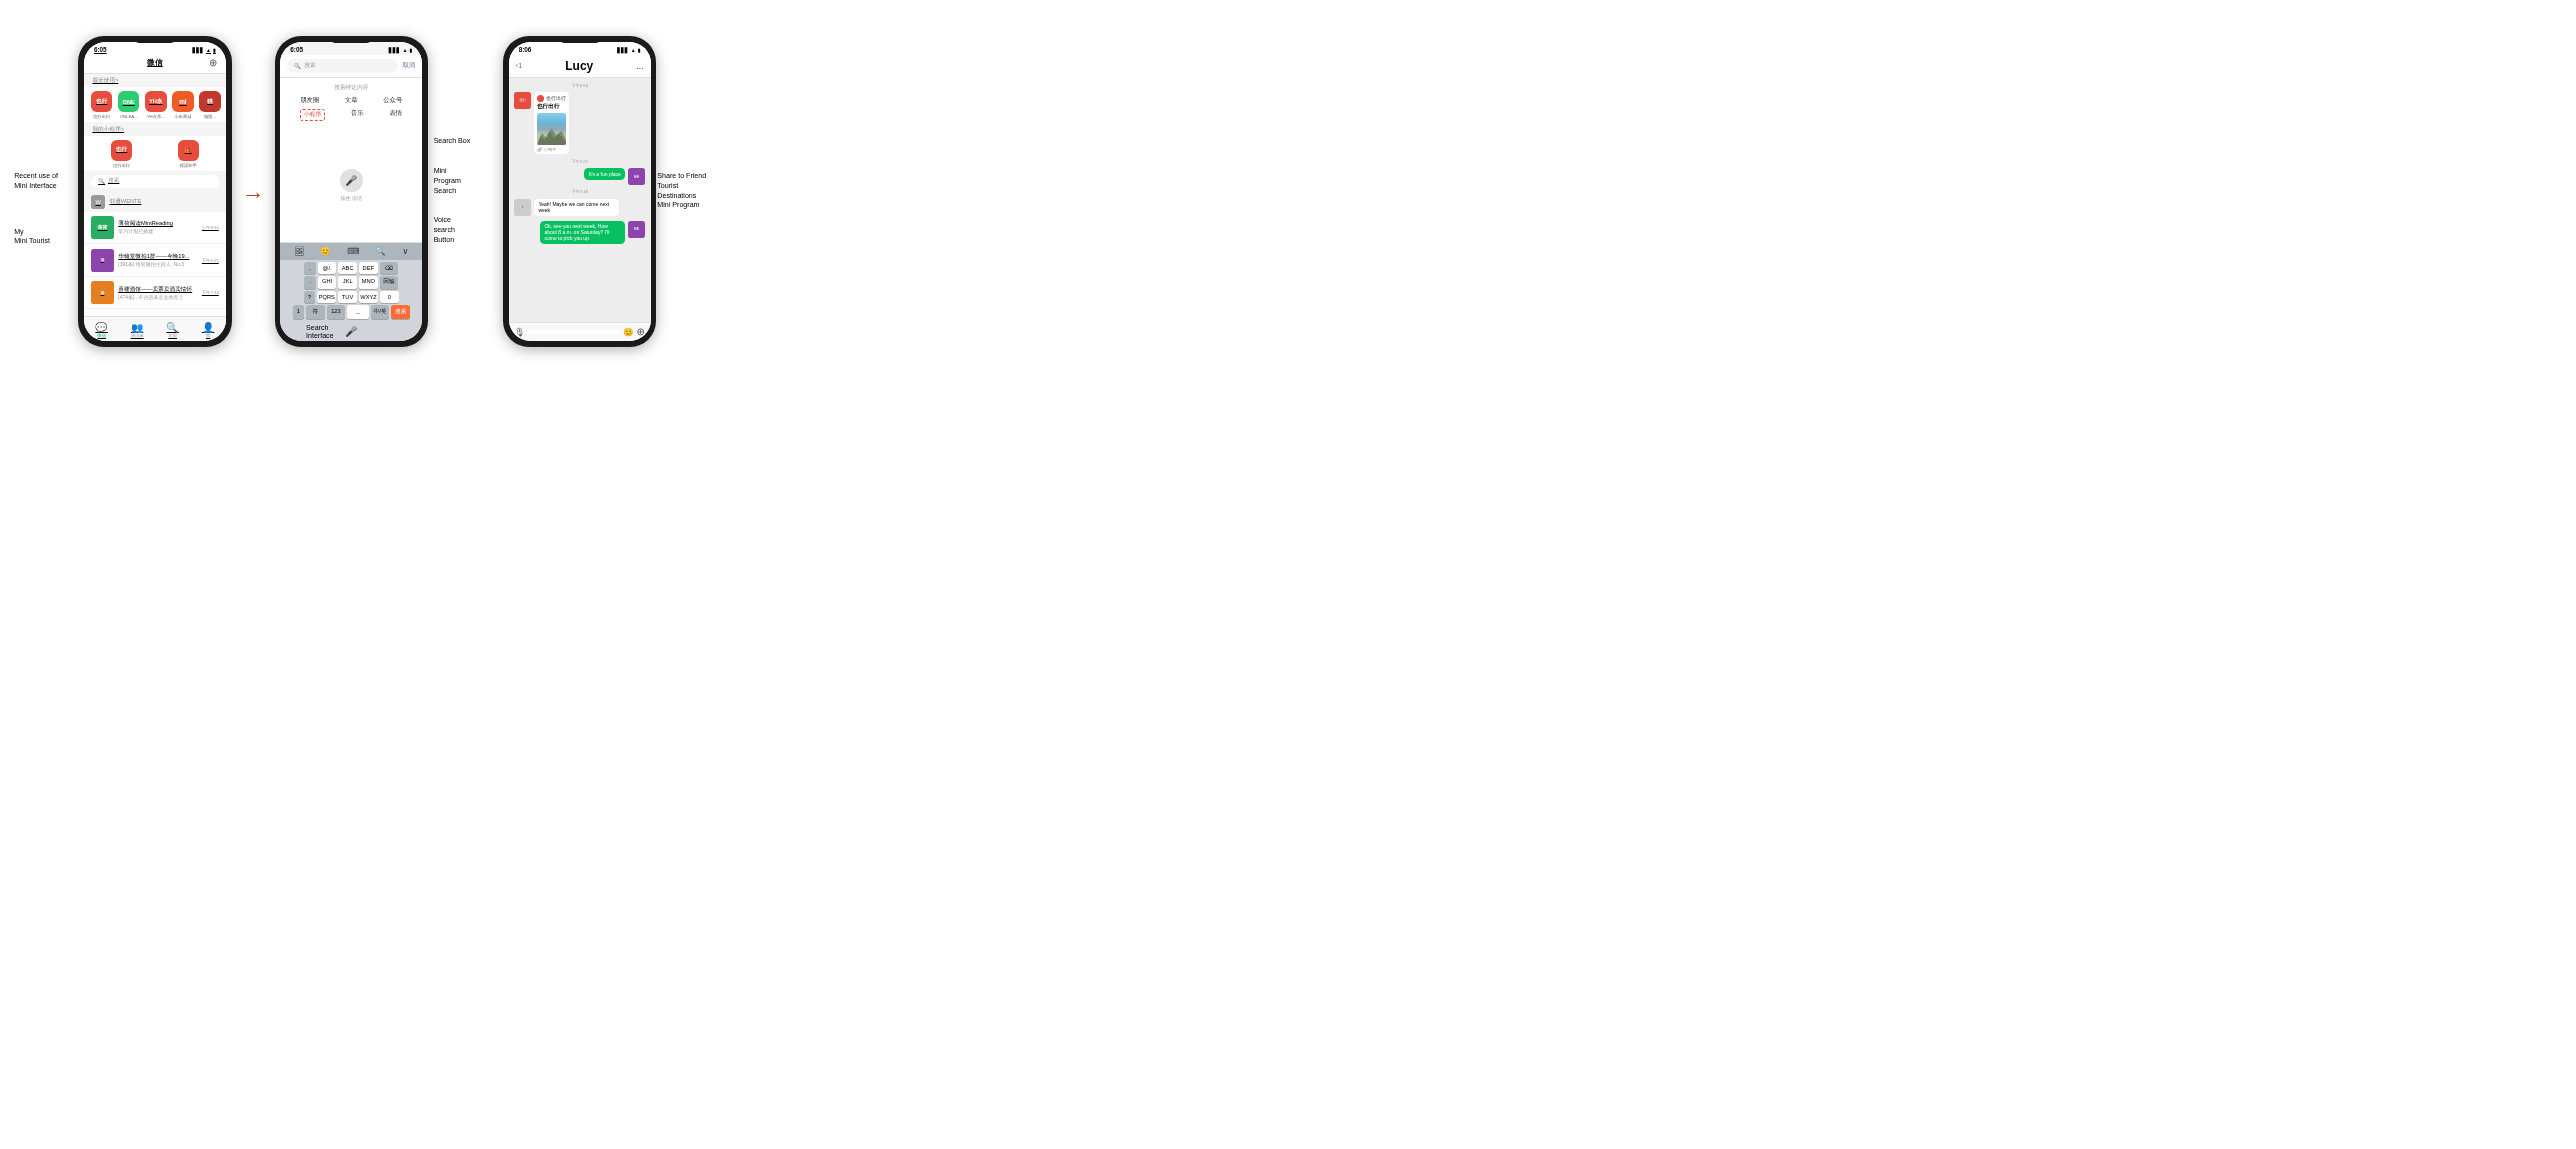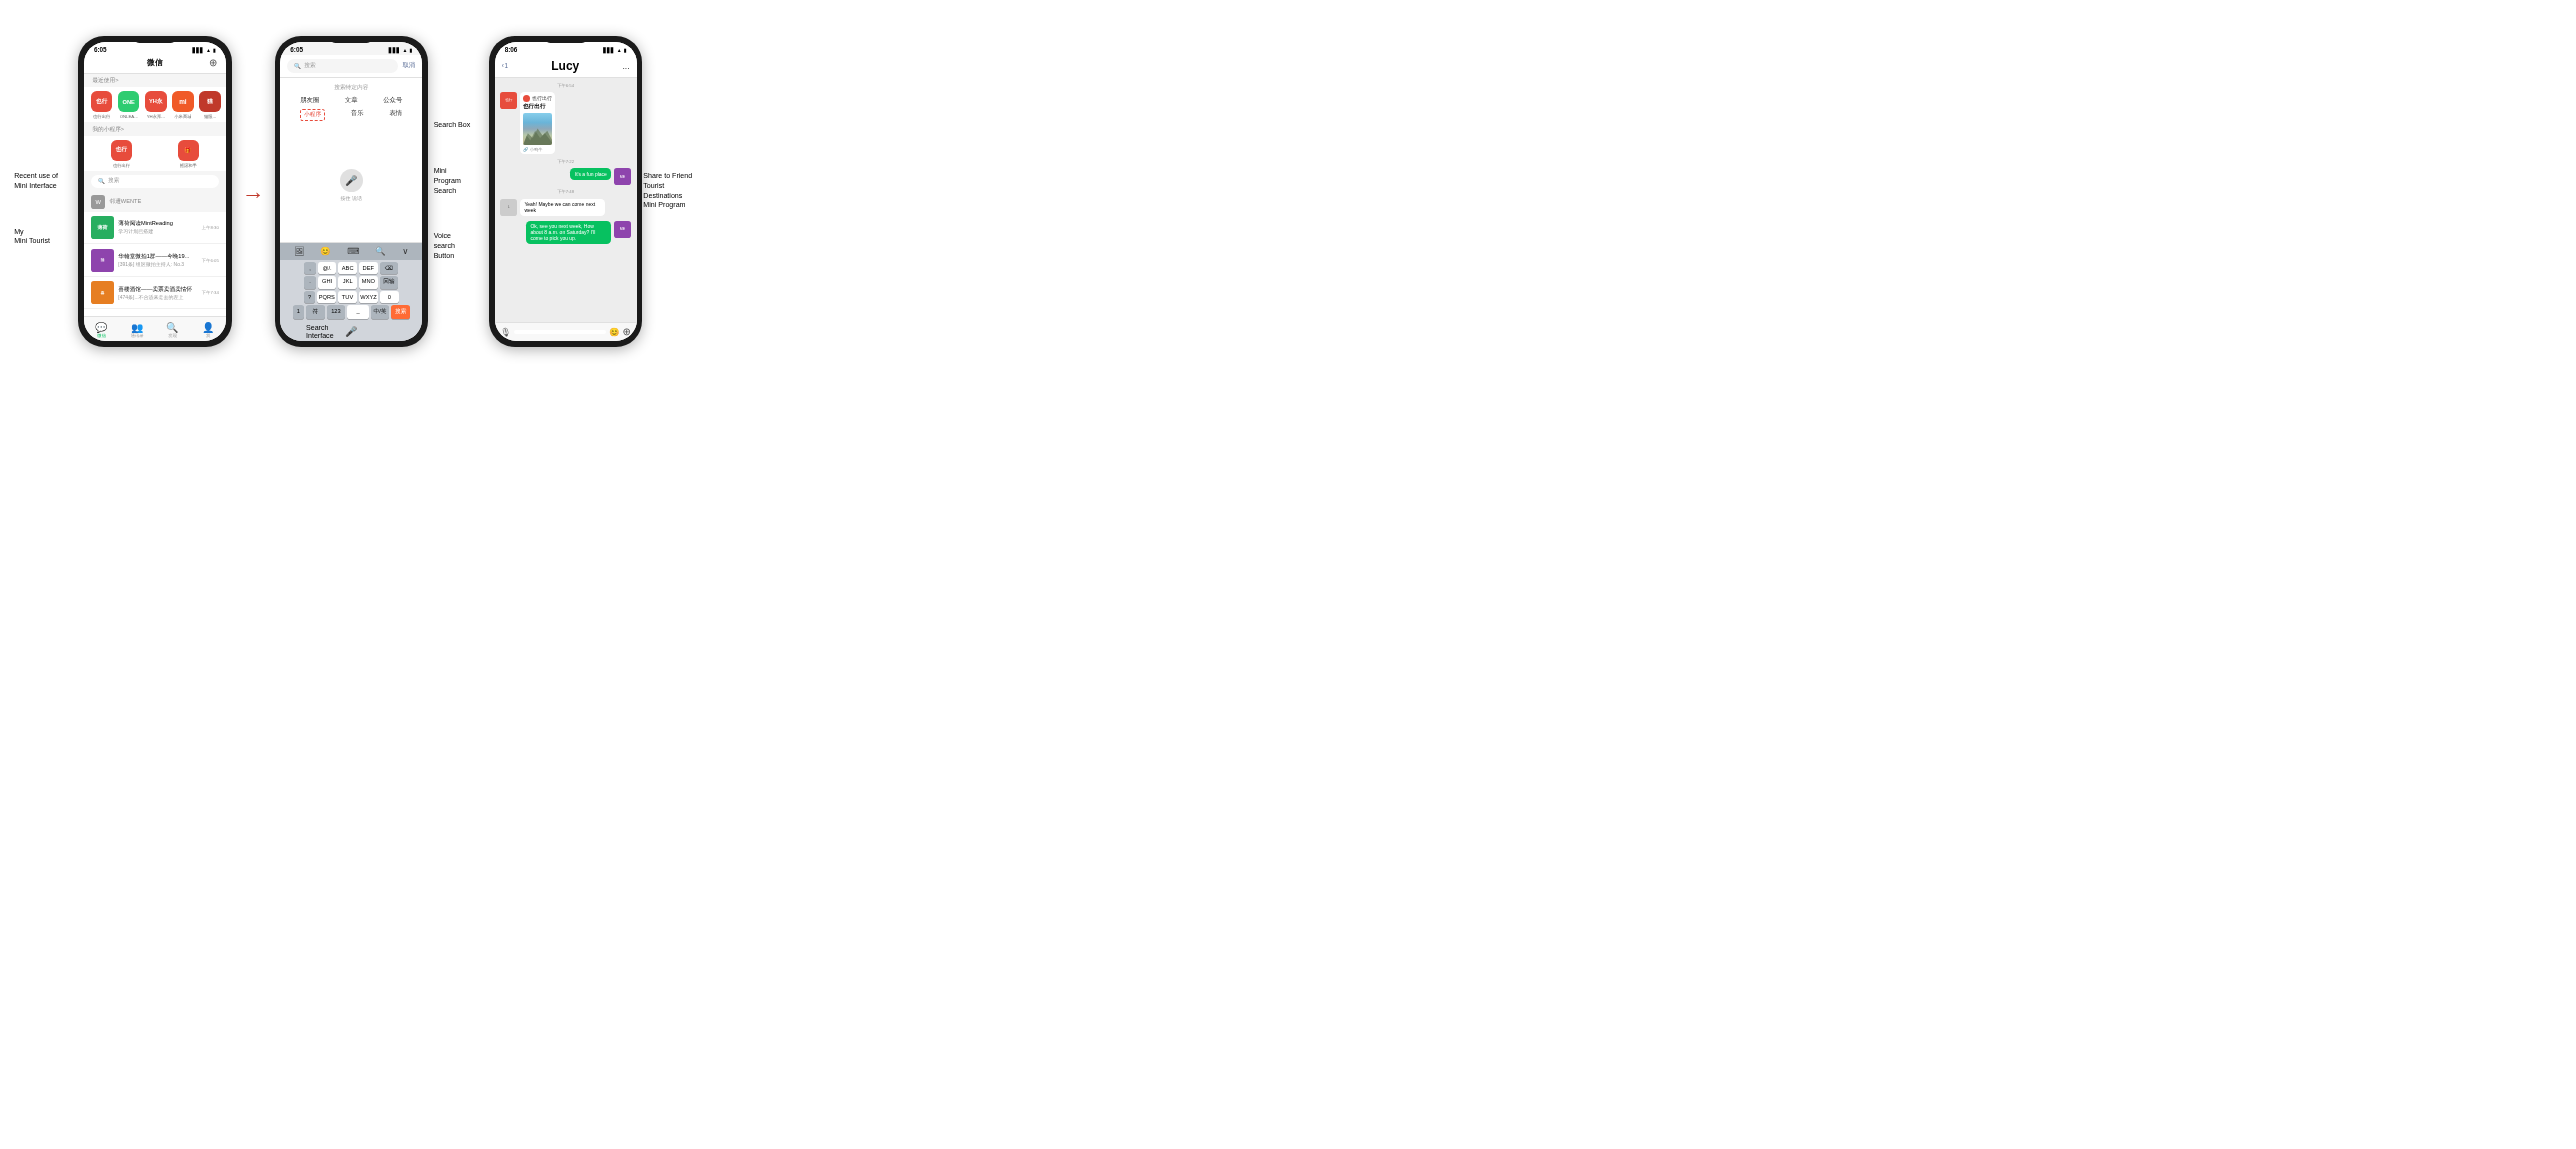--- a/index.html
+++ b/index.html
@@ -455,20 +455,21 @@
       height: 7.1px;
       background: #1a1a1a;
       border-radius: 0 0 5.7px 5.7px;
       z-index: 10;
     }
 
     .wechat-content {
       display: flex;
       flex-direction: column;
       height: 100%;
+      text-decoration: underline;
     }
 
     .mini-programs-section {
       background: #fff;
     }
 
     .divider-item {
       background: #f5f5f5;
       padding: 2.8px 7.1px;
       display: flex;
@@ -738,21 +739,21 @@
           </div>
 
           <div style="background:#d1d5db;padding:3.6px;display:flex;justify-content:center;">
             <span style="font-size:10px;">🎤</span>
           </div>
         </div>
       </div>
     </div>
   </div>
 
-  <div style="flex-shrink:0; width:61px; display:flex; flex-direction:column; justify-content:flex-start; gap:36px; padding-left:5.7px;">
+  <div style="flex-shrink:0; width:75px; display:flex; flex-direction:column; justify-content:flex-start; gap:20px; padding-left:5.7px;">
     <div>
       <div class="annotation-label" style="white-space:pre-line;">Search Box</div>
     </div>
     <div>
       <div class="annotation-label" style="white-space:pre-line;">Mini
 Program
 Search</div>
     </div>
     <div>
       <div class="annotation-label" style="white-space:pre-line;">Voice

